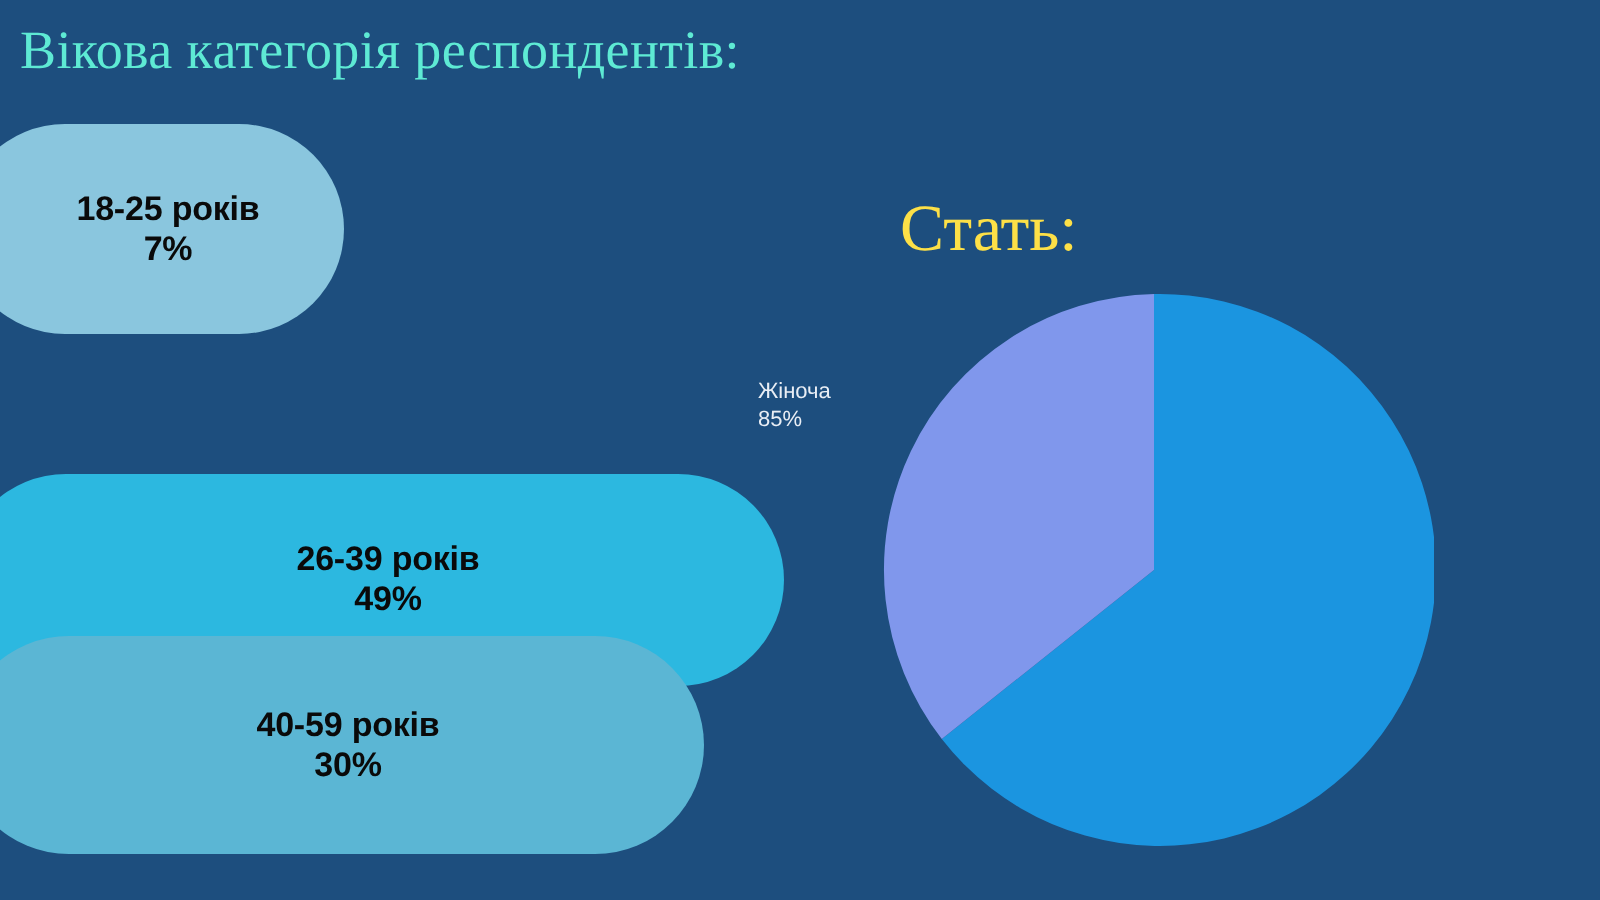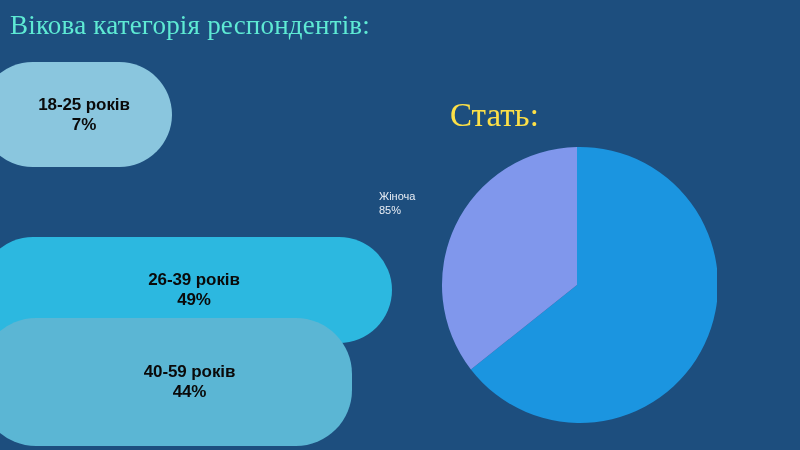--- a/index.html
+++ b/index.html
@@ -131,25 +131,25 @@
     </div>
 
     <div class="bar-row" style="top:189px; height:106px; width:392px;margin-top:48px;">
       <div class="bar" style="width:412px; background:#2cb8e0;"></div>
       <div class="bar-text">
         <span class="bar-label">26-39 років</span>
         <span class="bar-value">49%</span>
       </div>
     </div>
 
-    <div class="bar-row" style="top:318px; height:128px; width:352px;padding-left:31px;">
+    <div class="bar-row" style="top:318px; height:109px; width:352px;">
       <div class="bar" style="width:372px; background:#5bb6d4;"></div>
       <div class="bar-text">
         <span class="bar-label">40-59 років</span>
-        <span class="bar-value">44%</span>
+        <span class="bar-value">30%</span>
       </div>
     </div>
 
   </div>
 
   <div id="pie-chart">
 
     <div id="pie-title">Стать:</div>
 
     <svg id="pie-svg" width="280" height="280" viewBox="0 0 280 280">

